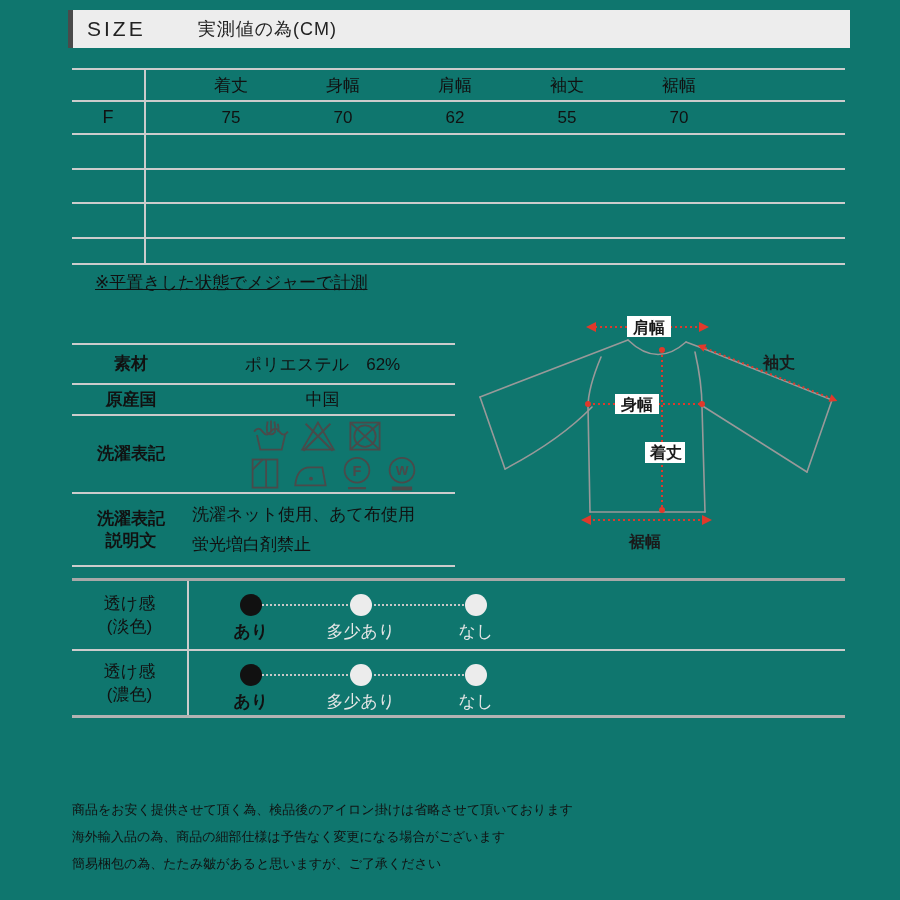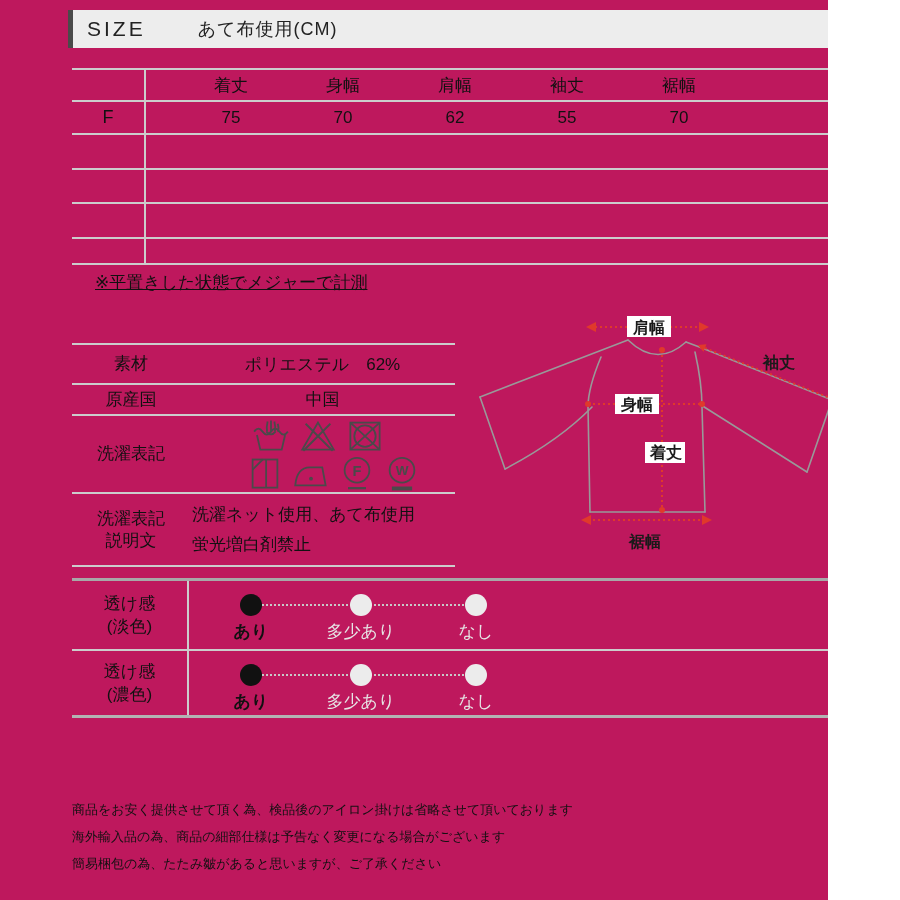--- a/index.html
+++ b/index.html
@@ -1,16 +1,16 @@
 <!DOCTYPE html>
 <html><head>
 <meta charset="utf-8">
 <style>
   html,body{margin:0;padding:0;background:#fff;}
-  #page{position:relative;width:828px;height:900px;background:#be185d;overflow:hidden;
+  #page{position:relative;width:900px;height:900px;background:#0f766e;overflow:hidden;
         font-family:"Liberation Sans","DejaVu Sans",sans-serif;color:#111;}
 
   
   #hdr{position:absolute;left:68px;top:10px;width:777px;height:38px;background:#ededed;
        border-left:5px solid #4a4a4a;display:flex;align-items:center;}
   #hdr .en{font-size:21px;letter-spacing:3px;color:#222;margin-left:14px;}
   #hdr .ja{font-size:18px;color:#222;margin-left:52px;letter-spacing:1px;}
 
   
   #size-table{position:absolute;left:72px;top:68px;}
@@ -19,21 +19,21 @@
   #size-table td.rh{border-right:2px solid #ccc;font-size:18px;}
 
   
   #notes{position:absolute;left:72px;top:271px;font-size:17px;line-height:23px;color:#111;}
   #notes .ind{padding-left:23px;text-decoration:underline;}
 
   
   #spec{position:absolute;left:72px;top:343px;}
   #spec table{border-collapse:collapse;table-layout:fixed;width:383px;border-top:2px solid #ccc;}
   #spec td{border-bottom:2px solid #ccc;font-size:17px;color:#111;padding:0;}
-  #spec td.lab{text-align:center;line-height:22px;}
+  #spec td.lab{text-align:center;line-height:22px;font-weight:bold;}
   #spec td.val{text-align:center;}
   #spec td.val-left{text-align:left;line-height:30px;padding-left:2px;}
   .icon-rows{padding-left:56px;}
   .icon-row{display:flex;gap:7px;align-items:flex-end;}
   .icon-row.first{padding-left:5px;margin-bottom:2px;}
   .cicon{display:block;}
   .cicon *{vector-effect:none;}
 
   
   #diagram{position:absolute;left:455px;top:300px;}
@@ -56,21 +56,21 @@
   
   #footer{position:absolute;left:72px;top:796px;width:795px;font-size:13px;line-height:27px;color:#111;}
 </style>
 </head>
 <body>
 
 <div id="page">
 
   <div id="hdr">
     <span class="en">SIZE</span>
-    <span class="ja">あて布使用(CM)</span>
+    <span class="ja">実測値の為(CM)</span>
   </div>
 
   <div id="size-table">
     <table>
       <colgroup>
           <col style="width:73px">
           <col style="width:30px">
           <col style="width:112px">
           <col style="width:112px">
           <col style="width:112px">

